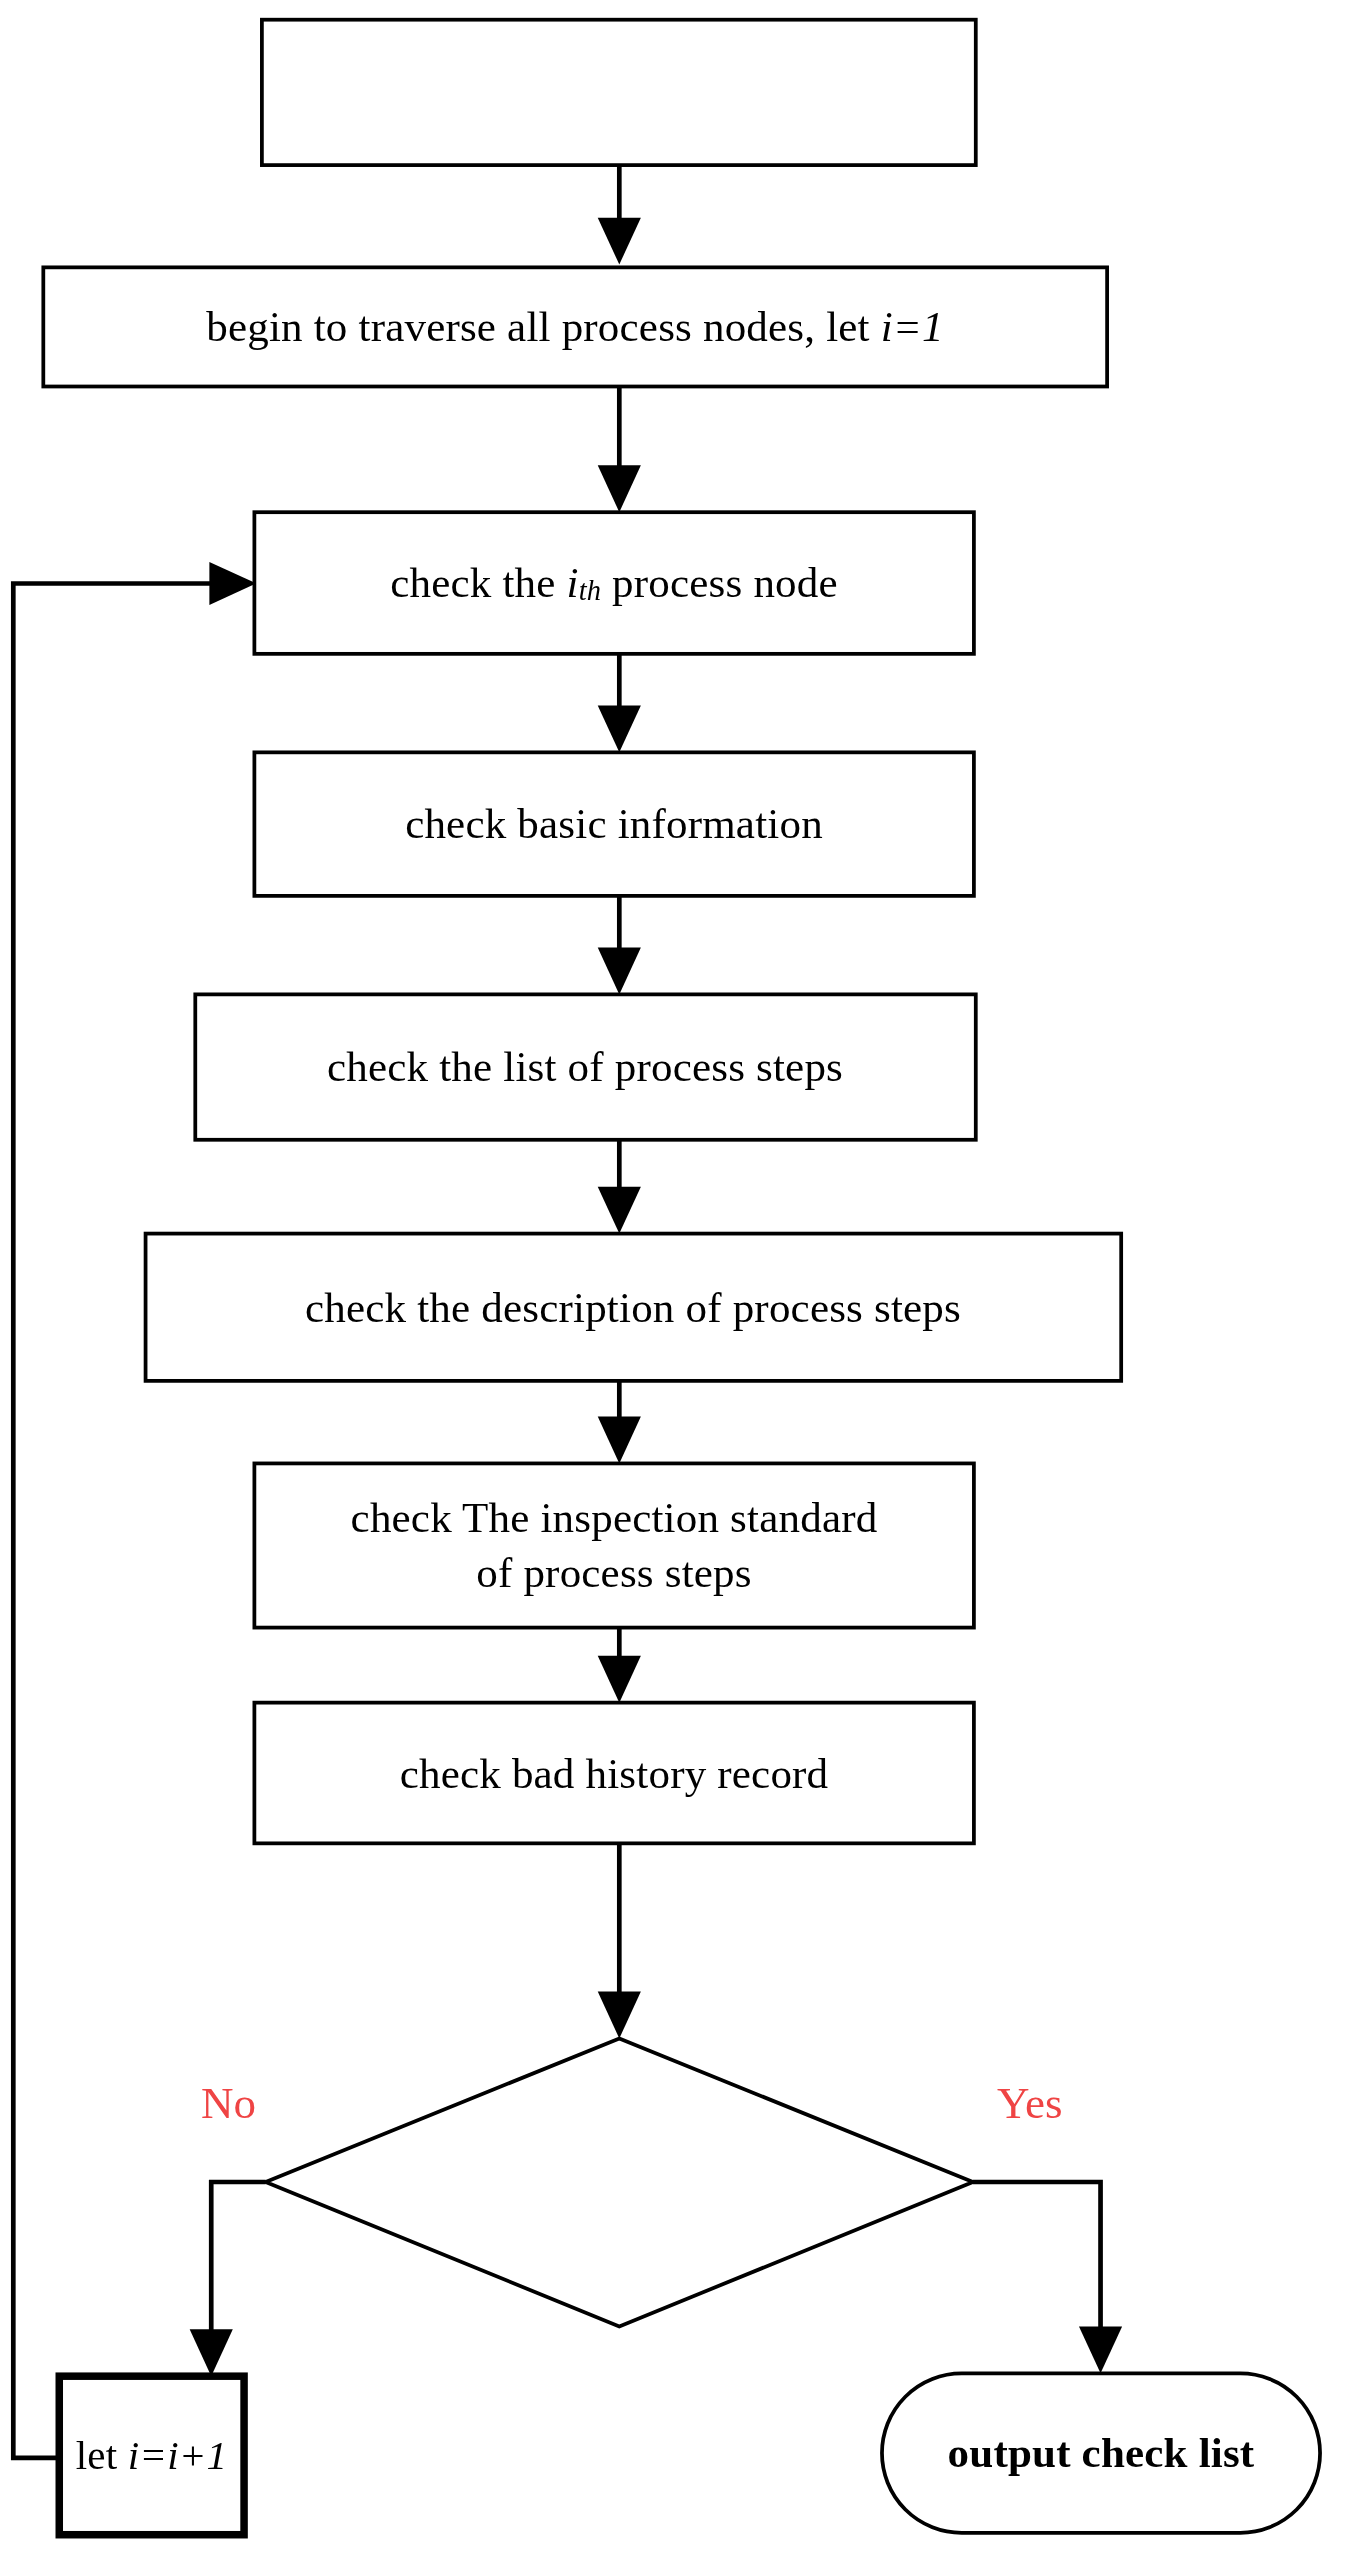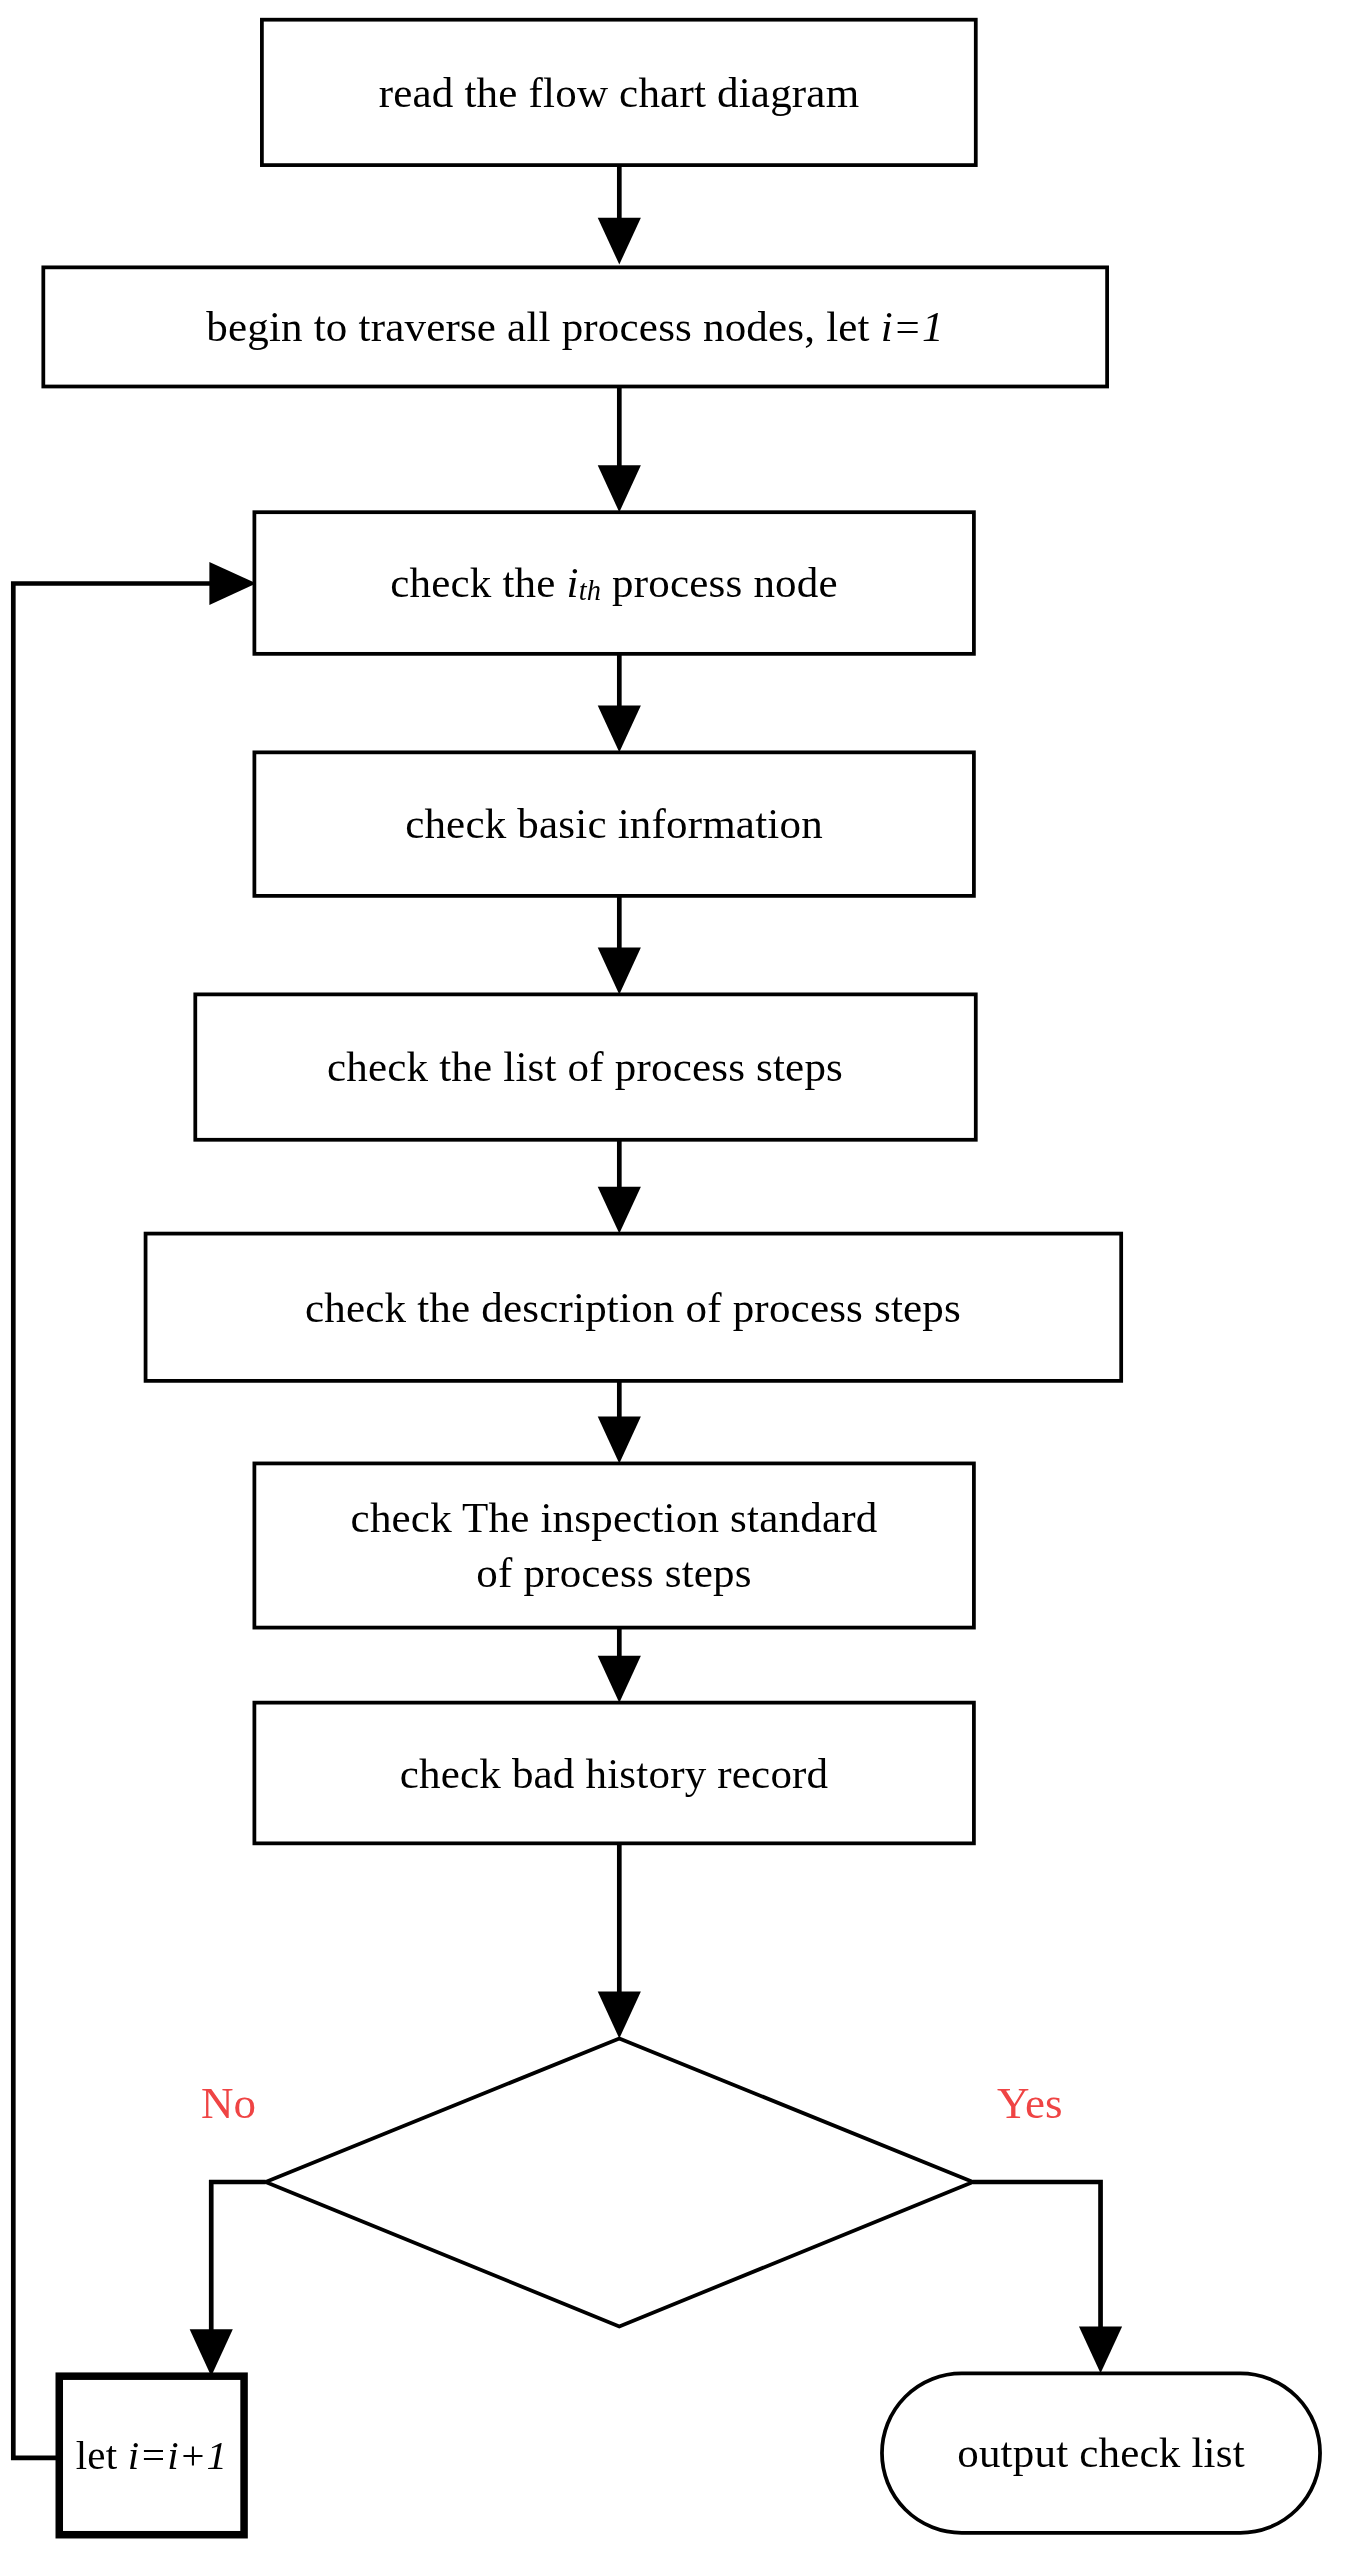--- a/index.html
+++ b/index.html
@@ -160,21 +160,20 @@
     <rect class="shape-rect" x="271" y="1815" width="767" height="150"></rect>
 
     <polygon class="shape-diamond" points="660,2173 1037,2326 660,2480 283,2326"></polygon>
 
     <rect class="shape-rect-thick" x="63" y="2533" width="197" height="169"></rect>
 
     <rect class="shape-round" x="940" y="2530" width="467" height="170" rx="85" ry="85"></rect>
 
   </svg>
 
-  <div class="node-label" style="left:262px; top:19.7px; width:714px; height:145px;">read the flow chart diagram</div>
 
   <div class="node-label" style="left:43px; top:267px; width:1064px; height:119px;">
     <span><span>begin to traverse all process nodes, let </span><span class="var">i=1</span></span>
   </div>
 
   <div class="node-label" style="left:254px; top:752px; width:720px; height:144px;">check basic information</div>
 
   <div class="node-label" style="left:254px; top:512px; width:720px; height:142px;">
     <span><span>check the </span><span class="var">i</span><span class="sub">th</span><span> process node</span></span>
   </div>
@@ -186,20 +185,20 @@
   <div class="node-label" style="left:254px; top:1463px; width:720px; height:164px;">check The inspection standard
 of process steps</div>
 
   <div class="node-label" style="left:254px; top:1703px; width:720px; height:141px;">check bad history record</div>
 
 
   <div class="node-label" style="left:59px; top:2376px; width:185px; height:159px; font-size:41px;">
     <span><span>let </span><span class="var">i=i+1</span></span>
   </div>
 
-  <div class="node-label" style="left:882px; top:2373px; width:438px; height:159px;">output check list</div>
+  <div class="node-label" style="left:882px; top:2373px; width:438px; height:159px;font-weight:bold;">output check list</div>
 
   <div class="edge-label" style="left:201px; top:2081px;">No</div>
 
   <div class="edge-label" style="left:997px; top:2081px;">Yes</div>
 
 </div>
 
 
 </body></html>

